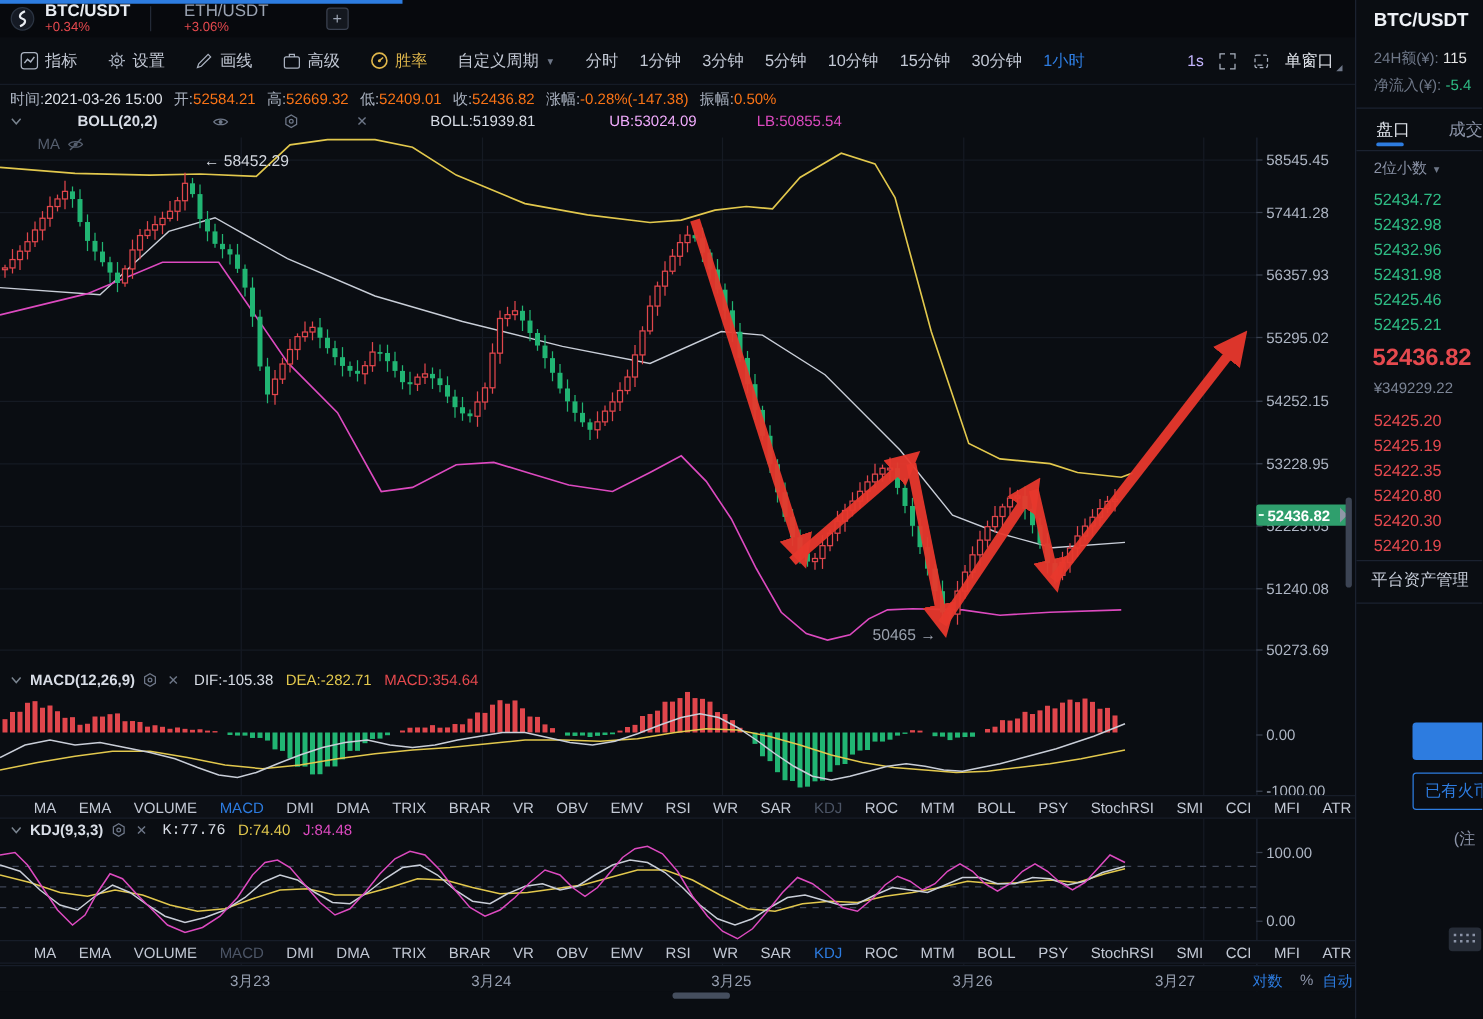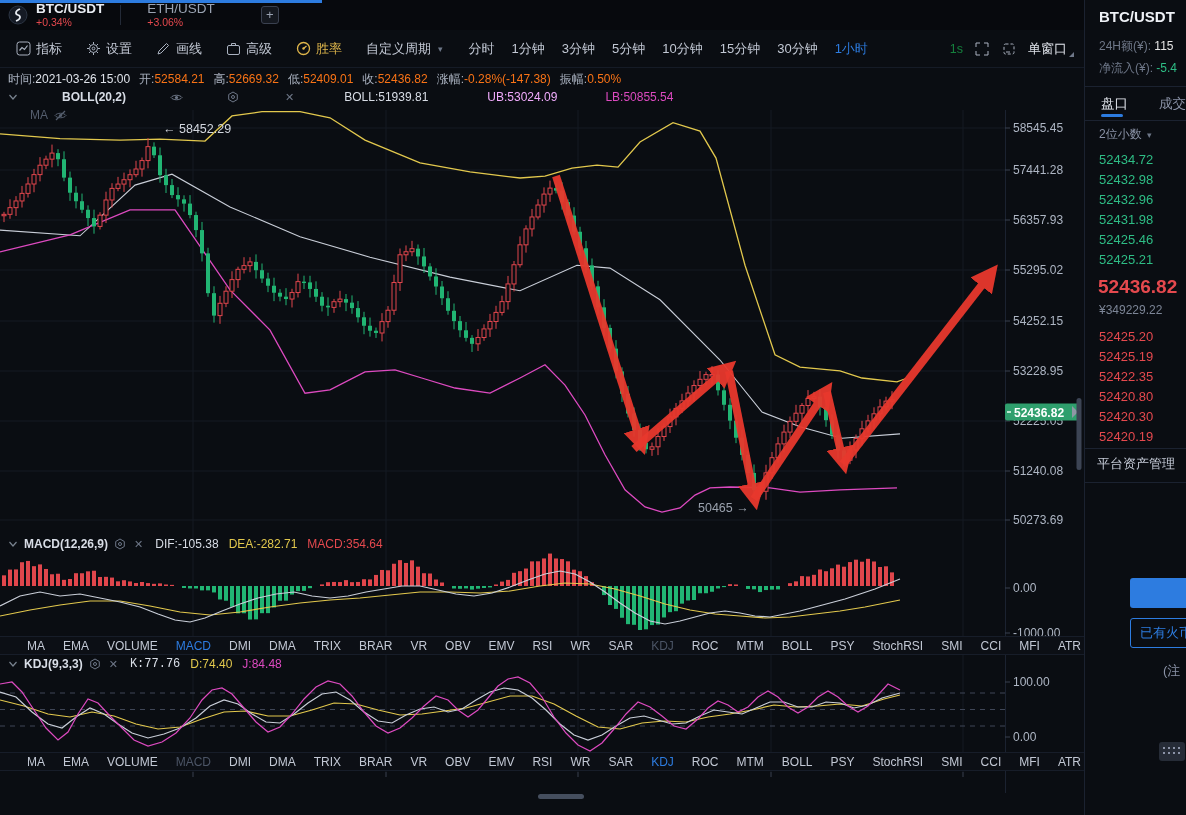--- a/index.html
+++ b/index.html
@@ -26,21 +26,21 @@
   .toolbar { left:0; top:30px; width:1084px; height:38px; display:flex; align-items:center;
     border-bottom:1px solid #151b26; background:#0a0d12; font-size:13px; color:#c2c8d4; }
   .tool { display:flex; align-items:center; gap:5px; margin-left:24px; cursor:pointer; white-space:nowrap; }
   .tool:first-child { margin-left:16px; }
   .tool.gold { color:#dfb64b; }
   .caret { font-size:9px; color:#6e7788; margin-left:2px; }
   .tf { margin-left:17px; cursor:pointer; white-space:nowrap; }
   .tf.first { margin-left:26px; }
   .tf.active { color:#2d7ce0; }
   .tb-right { margin-left:auto; display:flex; align-items:center; gap:11px; padding-right:10px; }
-  .res1s { color:#15803d; font-size:12.5px; }
+  .res1s { color:#c4b5fd; font-size:12.5px; }
   .iconbtn { width:16px; height:16px; cursor:pointer; }
   .winlabel { color:#dfe3ea; font-size:13px; position:relative; padding-right:7px; cursor:pointer; }
   .winlabel::after { content:""; position:absolute; right:0; bottom:1px; border-left:5px solid transparent;
     border-bottom:5px solid #6e7788; }
 
   
   .ohlcrow { left:8px; top:71px; display:flex; gap:9px; font-size:12px; color:#aab2c0; white-space:nowrap; }
   .ohlcrow .v { color:#f97316; }
   .ohlcrow .tv { color:#dfe3ea; }
   .indrow { display:flex; align-items:center; gap:6px; font-size:12px; color:#cfd4dd; white-space:nowrap; }
@@ -846,20 +846,30 @@
         <span class="it">MTM</span>
         <span class="it">BOLL</span>
         <span class="it">PSY</span>
         <span class="it">StochRSI</span>
         <span class="it">SMI</span>
         <span class="it">CCI</span>
         <span class="it">MFI</span>
         <span class="it">ATR</span>
       </div>
 
+    <div class="ovl dateaxis" id="dateaxis">
+        <span class="dlabel" style="left: 200px;">3月23</span>
+        <span class="dlabel" style="left: 393px;">3月24</span>
+        <span class="dlabel" style="left: 585px;">3月25</span>
+        <span class="dlabel" style="left: 778px;">3月26</span>
+        <span class="dlabel" style="left: 940px;">3月27</span>
+        <span class="dctl blue" style="left: 1002px;">对数</span>
+        <span class="dctl gray" style="left: 1040px;">%</span>
+        <span class="dctl blue" style="left: 1058px;">自动</span>
+      </div>
     <div class="hscroll"></div>
 
   </div>
 
   <div class="right">
     <div class="rp-title">BTC/USDT</div>
     <div class="rp-stat" style="top:38px;">
       <span>24H额(¥):</span>
       <span class="sv">115</span>
     </div>

